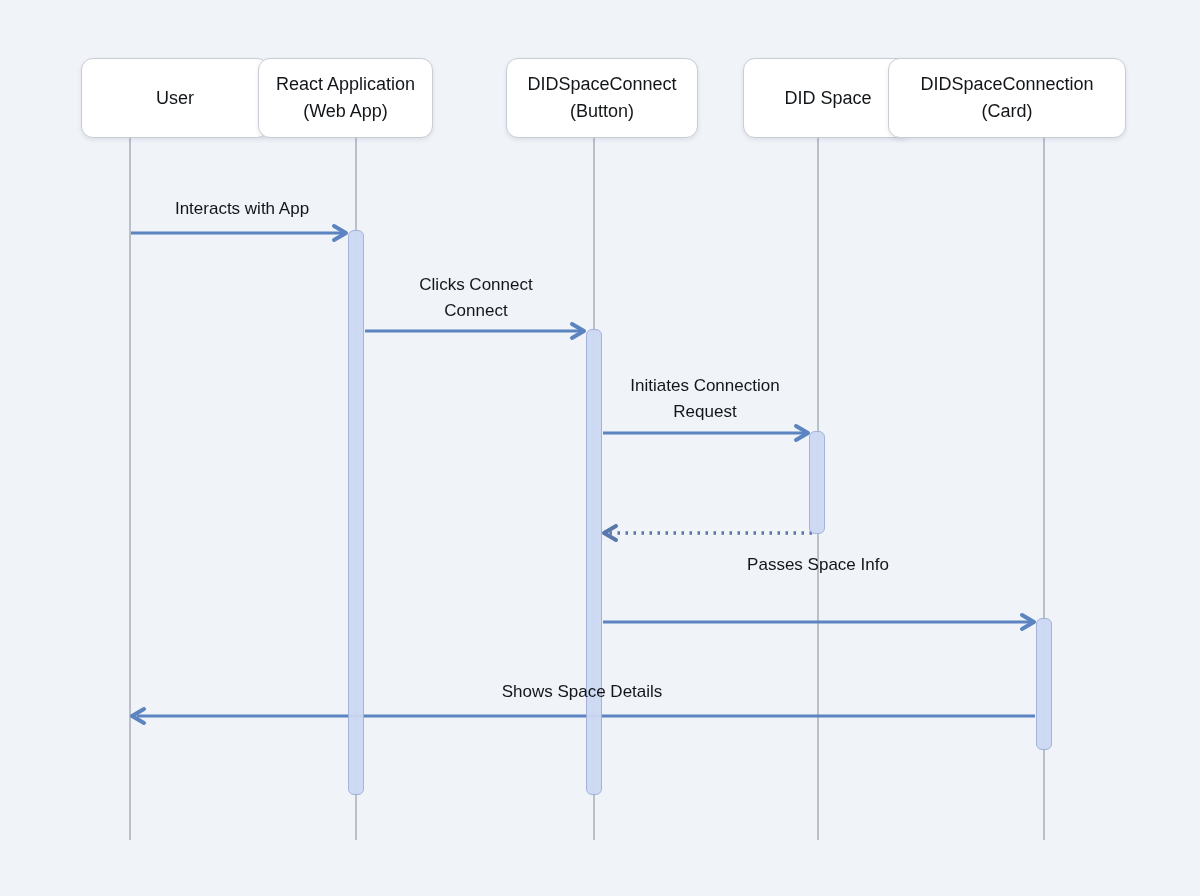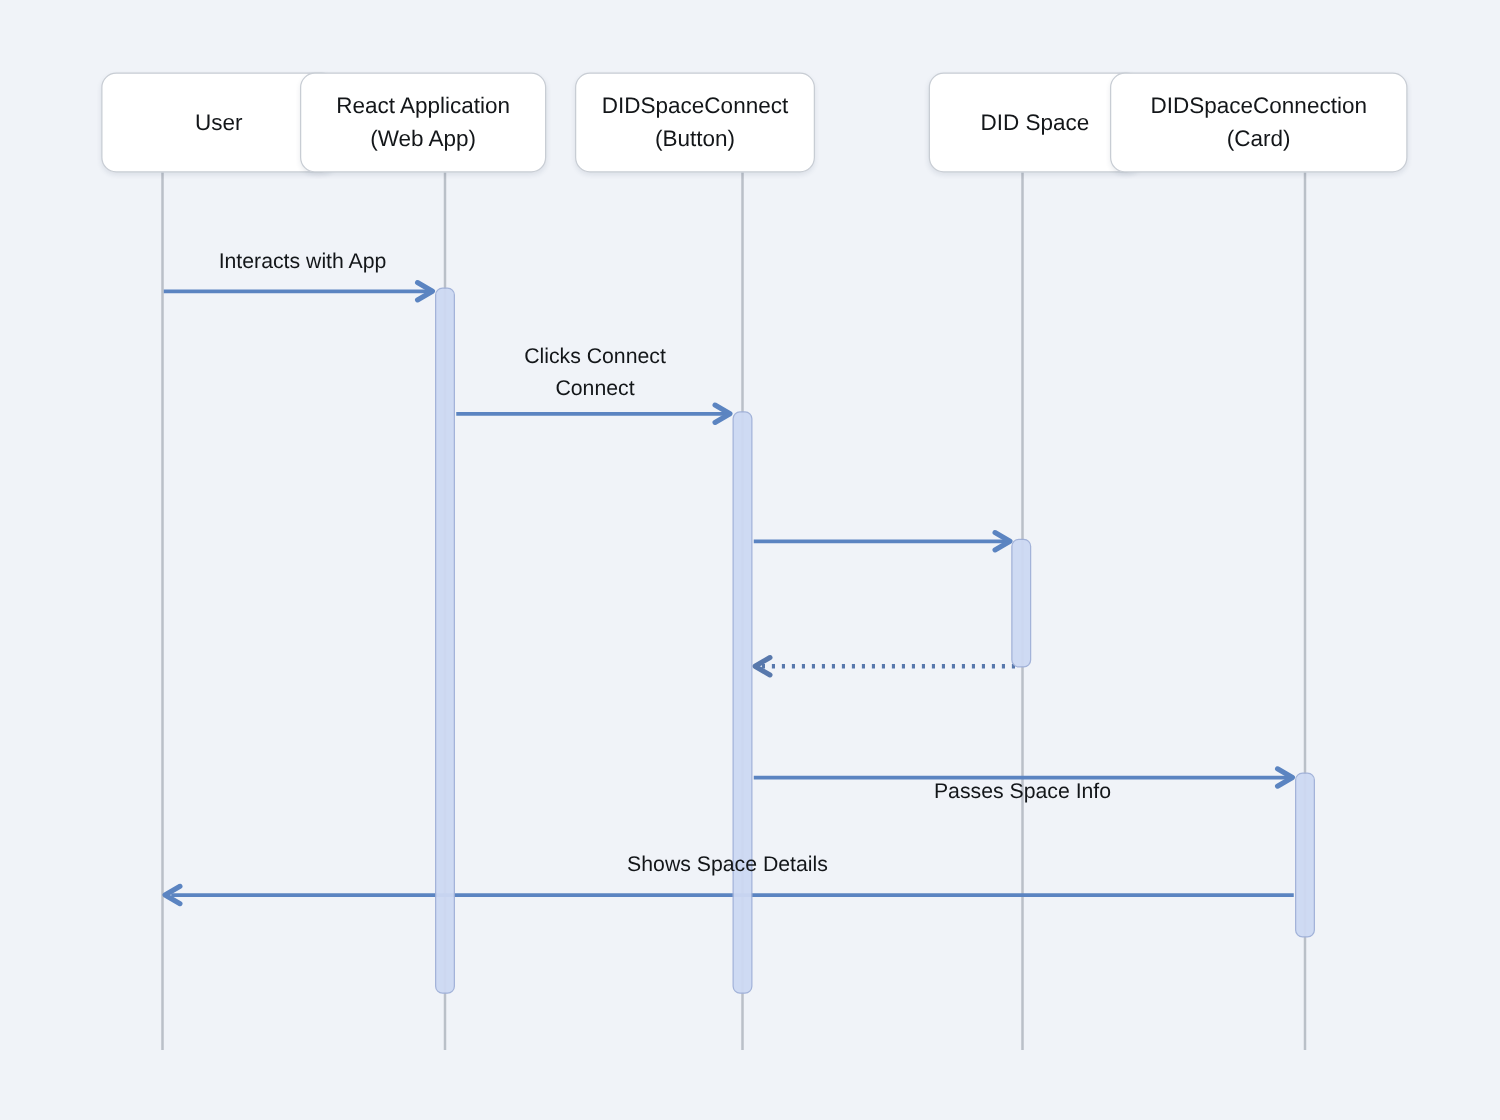--- a/index.html
+++ b/index.html
@@ -146,31 +146,32 @@
   </svg>
 
   <div class="activation" style="left:348px;  top:230px; height:565px;"></div>
   <div class="activation" style="left:586px;  top:329px; height:466px;"></div>
   <div class="activation" style="left:809px;  top:431px; height:103px;"></div>
   <div class="activation" style="left:1036px; top:618px; height:132px;"></div>
 
   <div class="participant" style="left:36px;  width:188px;margin-left:45px;">
     <span class="participant-label">User</span>
   </div>
-  <div class="participant" style="left:240px; width:197px;">
+  <div class="participant" style="left:258px; width:175px;">
     <span class="participant-label">React Application (Web App)</span>
   </div>
-  <div class="participant" style="left:460px; width:192px;">
+  <div class="participant" style="left:506px; width:192px;">
     <span class="participant-label">DIDSpaceConnect (Button)</span>
   </div>
   <div class="participant" style="left:733px; width:170px;margin-left:10px;">
     <span class="participant-label">DID Space</span>
   </div>
   <div class="participant" style="left:888px; width:238px;">
     <span class="participant-label">DIDSpaceConnection (Card)</span>
   </div>
 
   <div class="msg-label nowrap" style="left:242px; top:196px;">Interacts with App</div>
   <div class="msg-label" style="left:476px; top:272px; width:170px;">Clicks Connect Connect</div>
-  <div class="msg-label nowrap" style="left:818px; top:620px;">Passes Space Info</div>
+  <div class="msg-label" style="left:705px; top:373px; width:212px;">Initiates Connection Request</div>
+  <div class="msg-label nowrap" style="left:818px; top:552px;">Passes Space Info</div>
   <div class="msg-label nowrap" style="left:582px; top:679px;">Shows Space Details</div>
 
 </div>
 
 </body></html>

